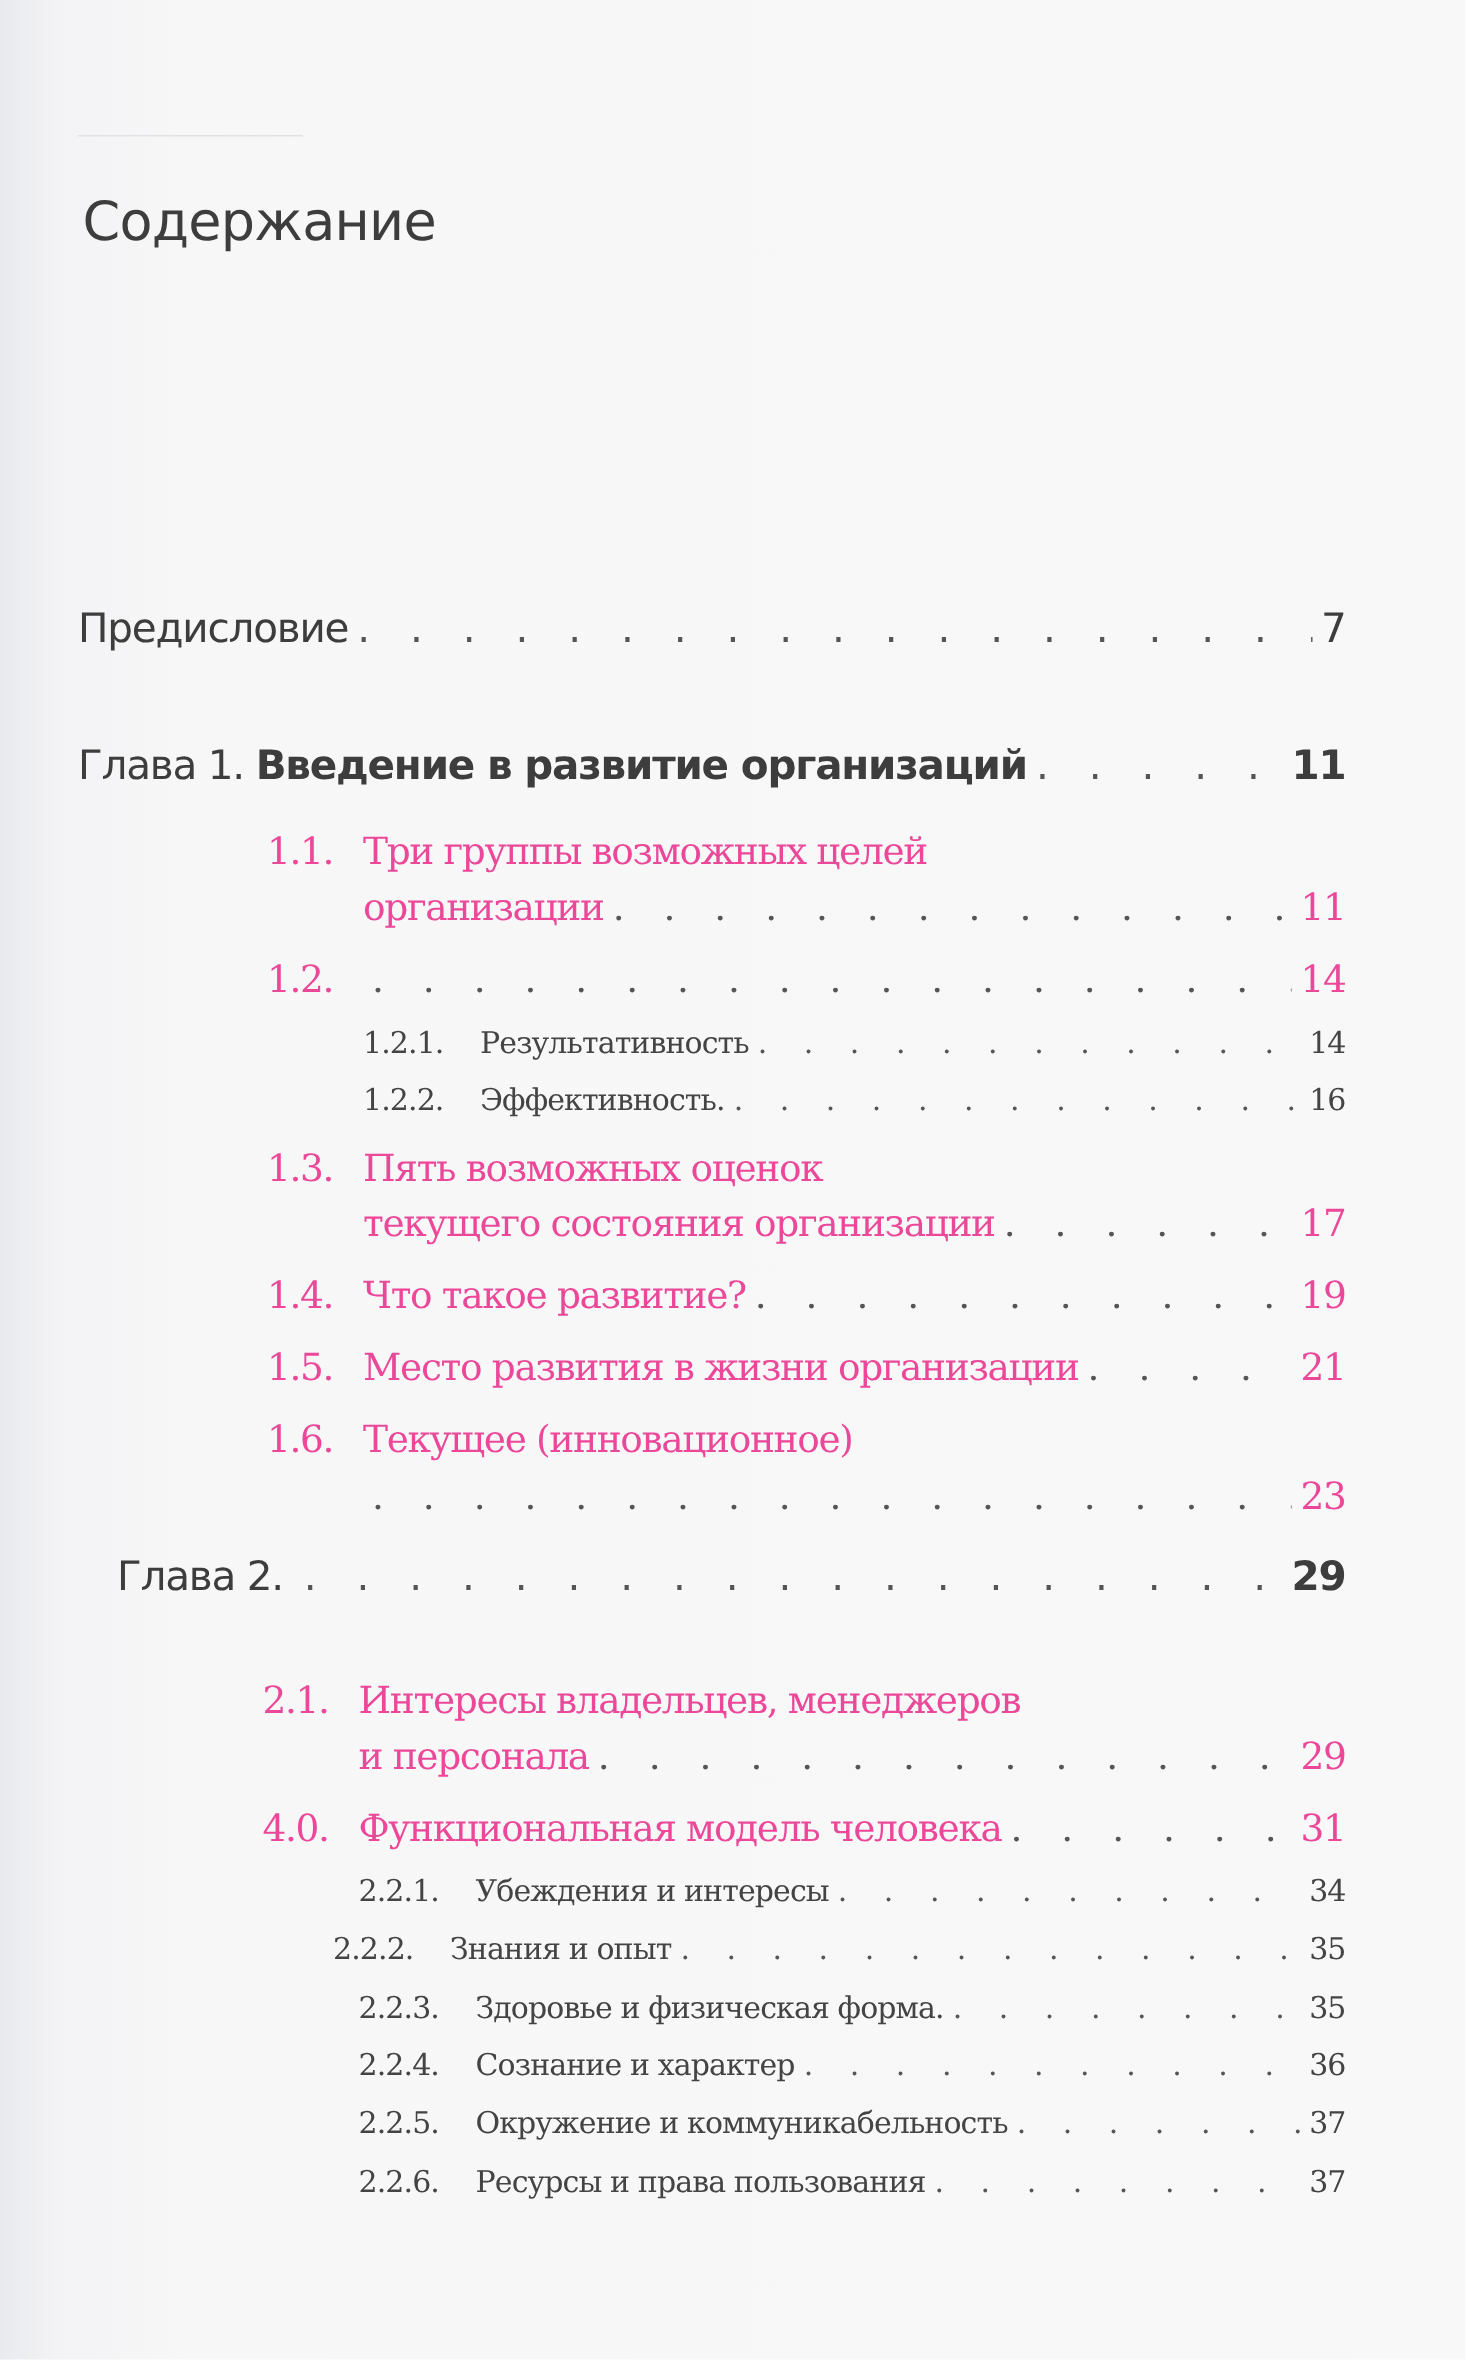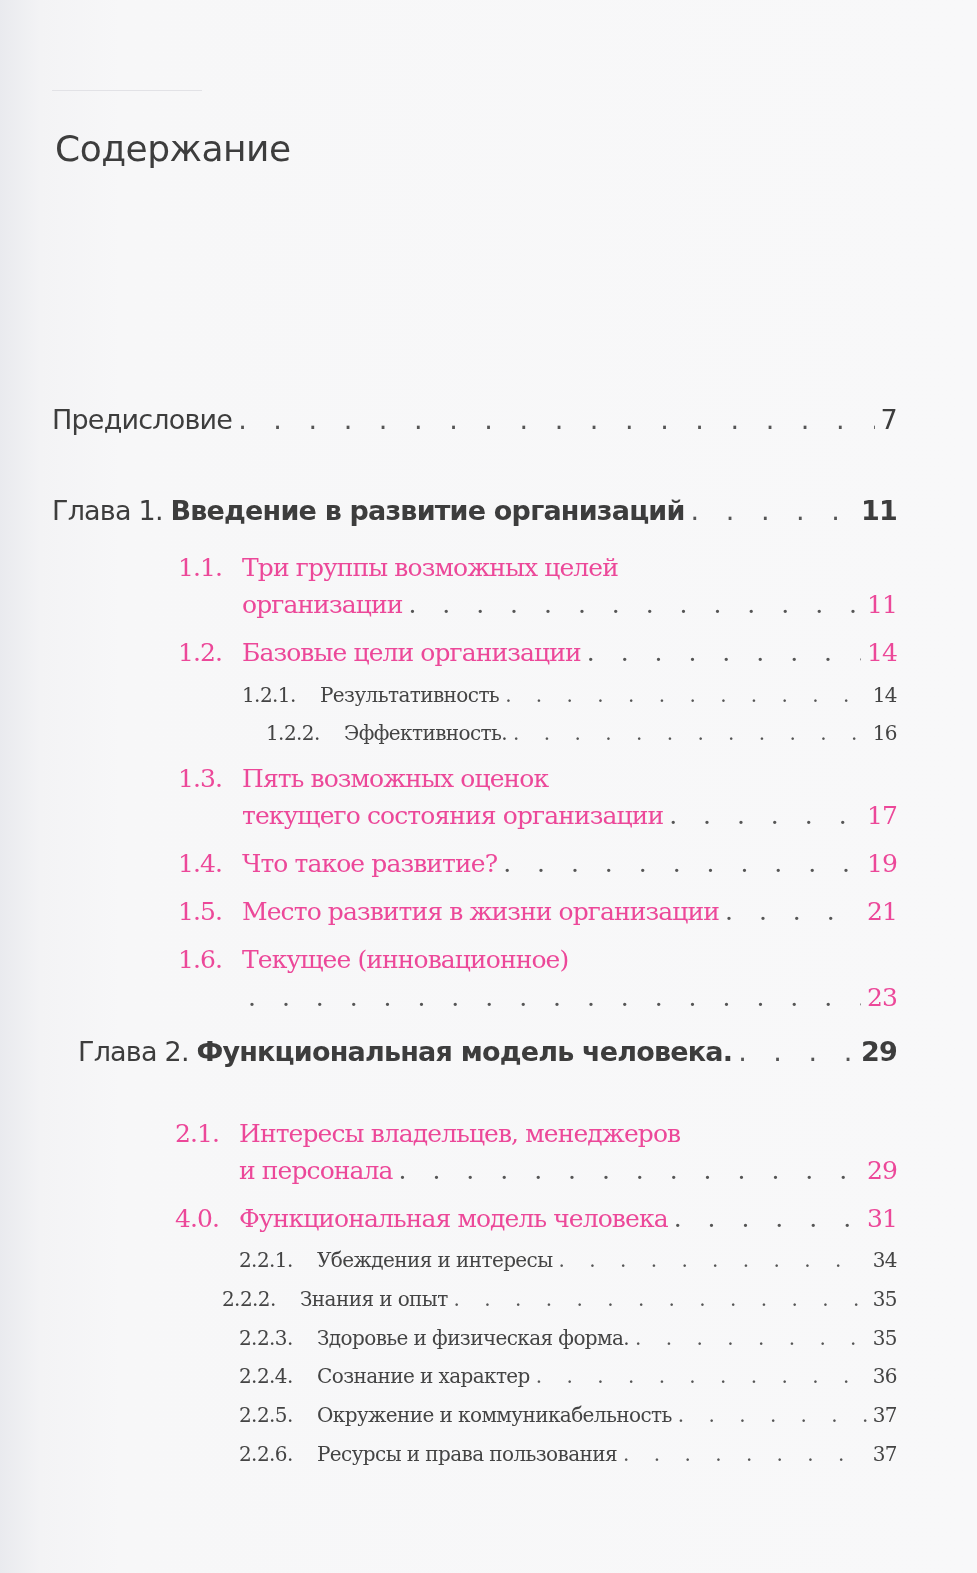--- a/index.html
+++ b/index.html
@@ -61,33 +61,32 @@
   <span class="num" style="width:64px">1.1.</span><span>Три группы возможных целей</span>
 </div>
 <div class="row serif lvl1" style="left:242px; right:80px; top:590px;">
   <span>организации</span>
   <span class="dots"></span>
   <span class="page">11</span>
 </div>
 
 <div class="row serif lvl1" style="left:178px; right:80px; top:638px;">
   <span class="num" style="width:64px">1.2.</span>
-  <span>Базовые цели организации</span>
   <span class="dots"></span>
   <span class="page">14</span>
 </div>
 
 <div class="row serif lvl2" style="left:242px; right:80px; top:683px;">
   <span class="num" style="width:78px">1.2.1.</span>
   <span>Результативность</span>
   <span class="dots"></span>
   <span class="page">14</span>
 </div>
 
-<div class="row serif lvl2" style="left:242px; right:80px; top:721px;margin-left:24px;">
+<div class="row serif lvl2" style="left:242px; right:80px; top:721px;">
   <span class="num" style="width:78px">1.2.2.</span>
   <span>Эффективность.</span>
   <span class="dots"></span>
   <span class="page">16</span>
 </div>
 
 <div class="cont serif lvl1" style="left:178px; top:764px;">
   <span class="num" style="width:64px">1.3.</span><span>Пять возможных оценок</span>
 </div>
 <div class="row serif lvl1" style="left:242px; right:80px; top:801px;">
@@ -113,21 +112,20 @@
 <div class="cont serif lvl1" style="left:178px; top:945px;">
   <span class="num" style="width:64px">1.6.</span><span>Текущее (инновационное)</span>
 </div>
 <div class="row serif lvl1" style="left:242px; right:80px; top:983px;">
   <span class="dots"></span>
   <span class="page">23</span>
 </div>
 
 <div class="row sans lvl0" style="left:50px; right:80px; top:1036px;margin-left:28px;">
   <span>Глава 2.</span>&nbsp;
-  <span class="bold">Функциональная модель человека.</span>
   <span class="dots"></span>
   <span class="page bold">29</span>
 </div>
 
 <div class="cont serif lvl1" style="left:175px; top:1119px;">
   <span class="num" style="width:64px">2.1.</span><span>Интересы владельцев, менеджеров</span>
 </div>
 <div class="row serif lvl1" style="left:239px; right:80px; top:1156px;">
   <span>и персонала</span>
   <span class="dots"></span>

